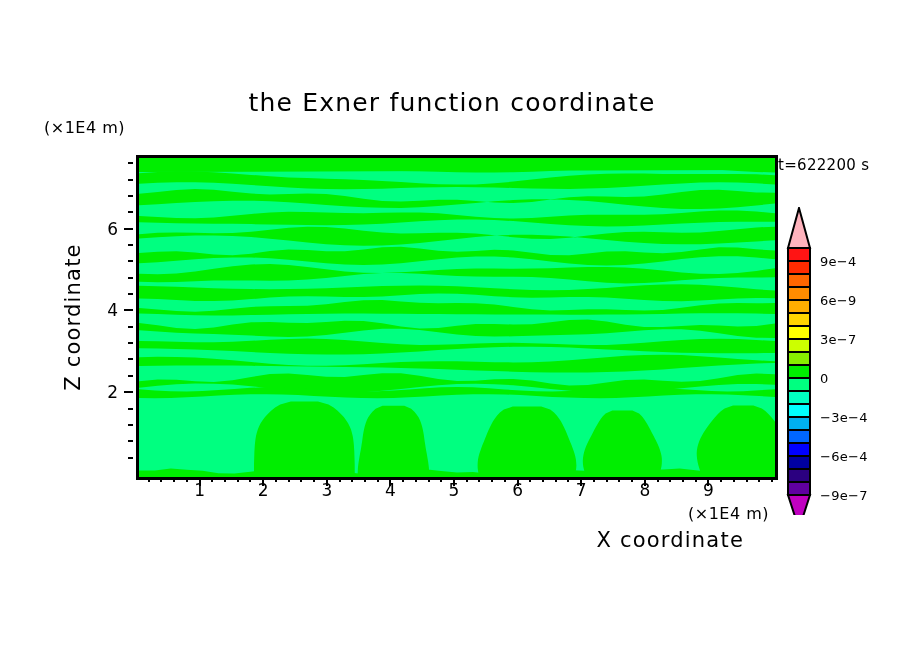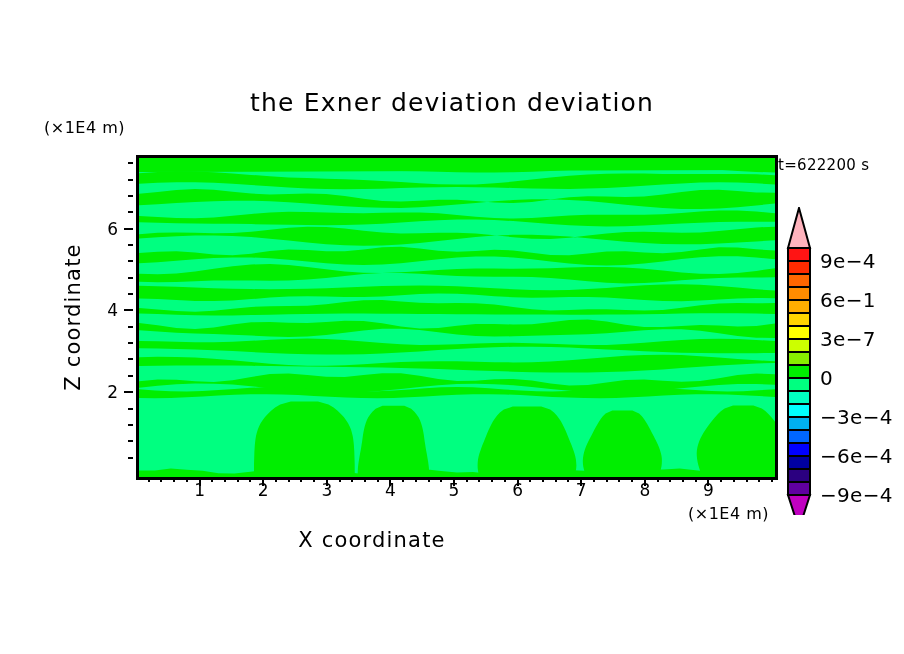--- a/index.html
+++ b/index.html
@@ -50,21 +50,21 @@
     color: #000;
     white-space: pre;
     letter-spacing: 0.5px;
   }
   
   #x-axis-title {
     position: absolute;
     left: 0;
     top: 528px;
     width: 744px;
-    text-align: center;
+    text-align: right;
     font-size: 21px;
     letter-spacing: 1.2px;
     color: #000;
     white-space: pre;
   }
   #y-axis-title {
     position: absolute;
     left: -27px;
     top: 305px;
     width: 200px;
@@ -119,33 +119,33 @@
   .ytl { transform: translateY(-50%); text-align: right; }
 
   
   #colorbar {
     position: absolute;
     left: 783px;
     top: 207px;
   }
   .cb-label {
     position: absolute;
-    font-size: 20px;
+    font-size: 13px;
     color: #000;
     white-space: pre;
     transform: translateY(-50%);
     letter-spacing: 0.3px;
   }
 </style>
 </head>
 <body>
 
 <div class="fig">
 
-  <div id="plot-title">the Exner deviation deviation</div>
+  <div id="plot-title">the Exner function coordinate</div>
 
   <div id="y-unit-label">(×1E4 m)</div>
   <div id="x-unit-label">(×1E4 m)</div>
 
   <div id="x-axis-title">X coordinate</div>
   <div id="y-axis-title">Z coordinate</div>
 
   <div id="time-stamp">t=622200 s</div>
 
   <div id="plot-panel">
@@ -281,21 +281,21 @@
         <rect x="5" y="223" width="22" height="13" fill="#0066ff" stroke="#000" stroke-width="2"></rect>
         <rect x="5" y="236" width="22" height="13" fill="#0000ff" stroke="#000" stroke-width="2"></rect>
         <rect x="5" y="249" width="22" height="13" fill="#0000a0" stroke="#000" stroke-width="2"></rect>
         <rect x="5" y="262" width="22" height="13" fill="#2b0080" stroke="#000" stroke-width="2"></rect>
         <rect x="5" y="275" width="22" height="13" fill="#6000a0" stroke="#000" stroke-width="2"></rect>
         <path d="M 5 288 L 27 288 L 16 322 Z" fill="#c000c0" stroke="#000" stroke-width="2"></path>
       </svg>
   </div>
   <div id="cb-label-layer">
       <div class="cb-label" style="left: 820px; top: 261px;">9e−4</div>
-      <div class="cb-label" style="left: 820px; top: 300px;">6e−1</div>
+      <div class="cb-label" style="left: 820px; top: 300px;">6e−9</div>
       <div class="cb-label" style="left: 820px; top: 339px;">3e−7</div>
       <div class="cb-label" style="left: 820px; top: 378px;">0</div>
       <div class="cb-label" style="left: 820px; top: 417px;">−3e−4</div>
       <div class="cb-label" style="left: 820px; top: 456px;">−6e−4</div>
-      <div class="cb-label" style="left: 820px; top: 495px;">−9e−4</div>
+      <div class="cb-label" style="left: 820px; top: 495px;">−9e−7</div>
     </div>
 
 </div>
 
 </body></html>

